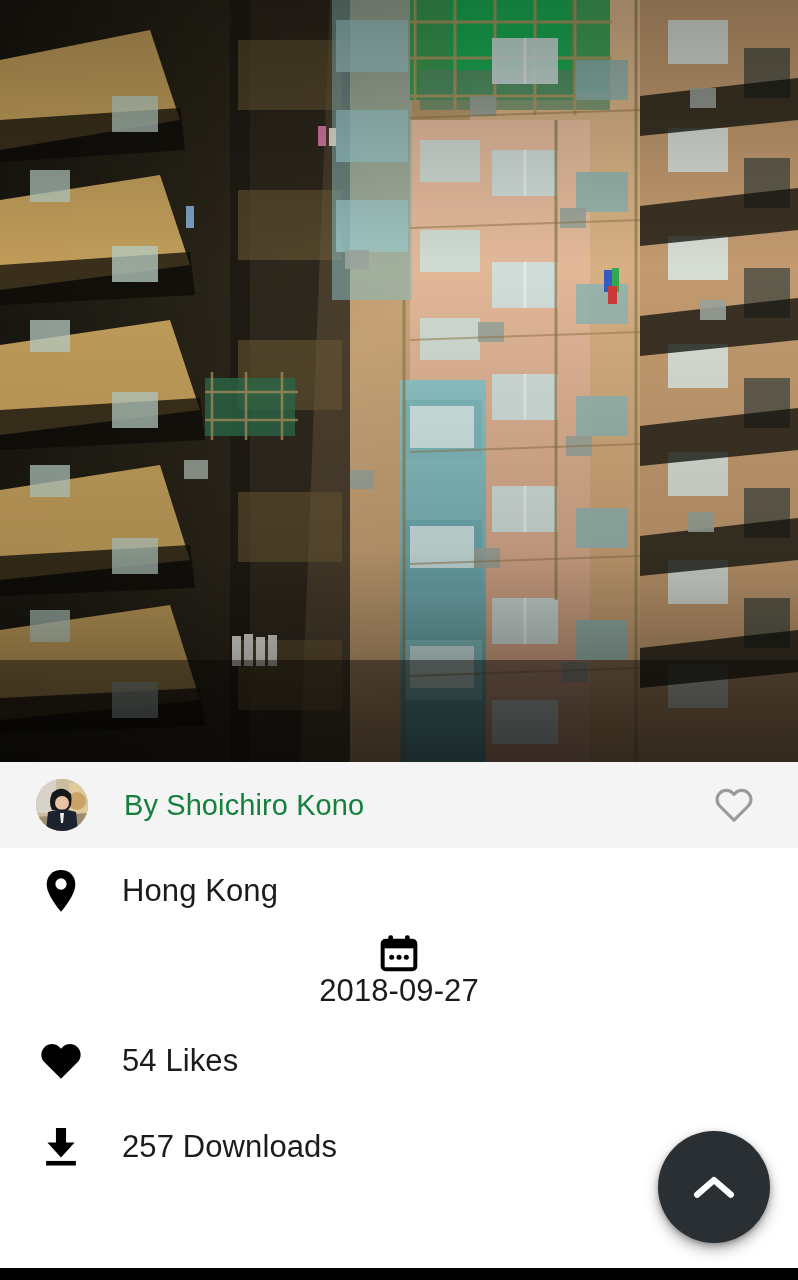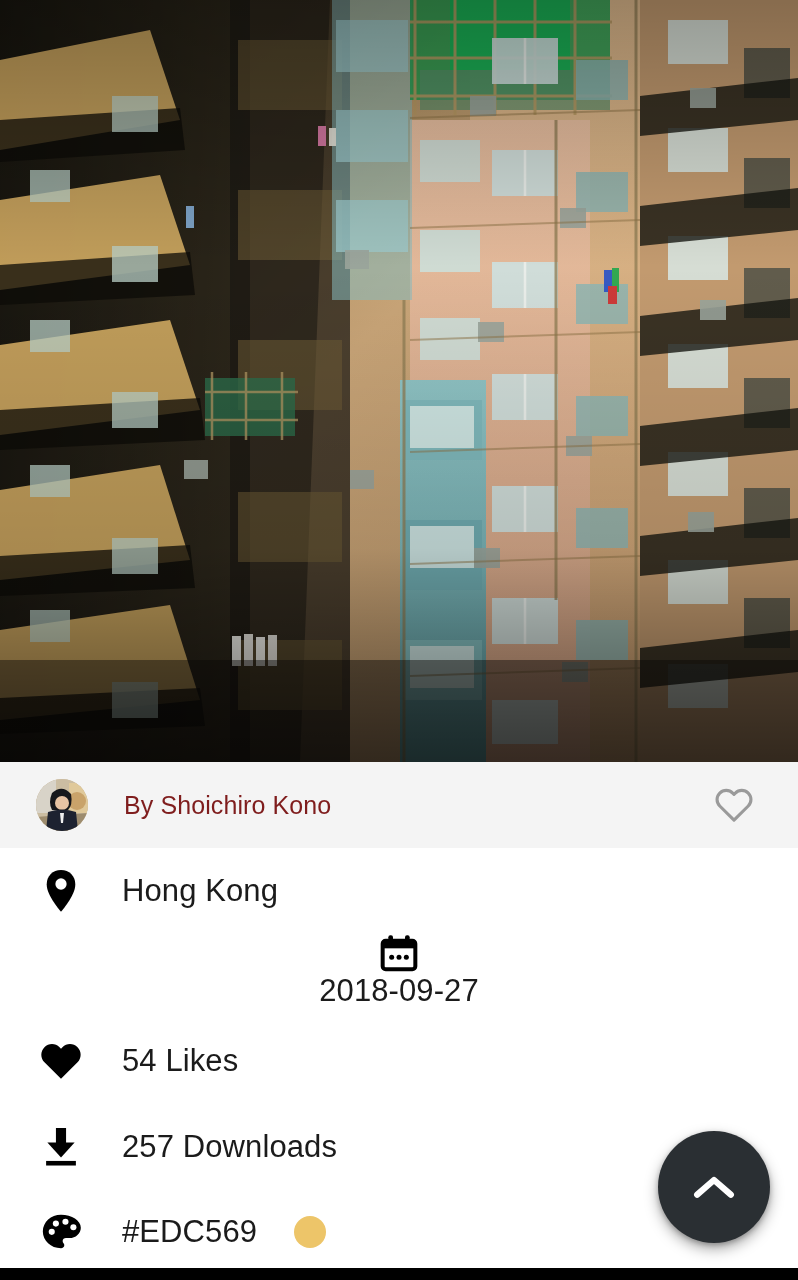--- a/index.html
+++ b/index.html
@@ -26,21 +26,21 @@
     display:flex; align-items:center;
   }
   .avatar {
     width:52px; height:52px; border-radius:50%;
     margin-left:36px; overflow:hidden; flex:0 0 auto;
     background:#cbb89a; position:relative;
   }
   .avatar svg { display:block; width:52px; height:52px; }
   .author-name {
     margin-left:36px;
-    font-size:25px; color:#7f1d1d; letter-spacing:.1px;
+    font-size:29px; color:#15803d; letter-spacing:.1px;
     white-space:nowrap;
   }
   .like-btn {
     margin-left:auto; margin-right:36px;
     width:56px; height:56px;
     display:flex; align-items:center; justify-content:center;
     cursor:pointer;
   }
   .like-btn svg { display:block; }
 
@@ -386,33 +386,20 @@
       <div class="row-icon">
         <svg width="38" height="42" viewBox="0 0 24 26" aria-hidden="true">
           <rect x="8.8" y="1" width="6.4" height="10.4" fill="#000"></rect>
           <polygon points="3.4,10.2 20.6,10.2 12,19.6" fill="#000"></polygon>
           <rect x="2.6" y="21.8" width="18.8" height="2.9" fill="#000"></rect>
         </svg>
       </div>
       <div class="row-text">257 Downloads</div>
     </div>
 
-    <div class="info-row" style="top:341px;">
-      <div class="row-icon">
-        <svg width="40" height="38" viewBox="0 0 24 23" aria-hidden="true">
-          <path d="M12 1.1 C5.9 1.1 1 5.6 1 11.2 C1 16.8 5.9 21.3 12 21.3 C13.1 21.3 14 20.5 14 19.5 C14 19 13.8 18.6 13.5 18.3 C13.2 18 13 17.5 13 17 C13 16 13.9 15.2 15 15.2 L17.1 15.2 C20.9 15.2 24 12.4 24 8.9 C24 4.6 18.6 1.1 12 1.1 Z" fill="#000"></path>
-          <circle cx="6.4" cy="11.4" r="1.85" fill="#fff"></circle>
-          <circle cx="8.9" cy="6.4" r="1.85" fill="#fff"></circle>
-          <circle cx="14.7" cy="5.3" r="1.85" fill="#fff"></circle>
-          <circle cx="19.5" cy="8.6" r="1.85" fill="#fff"></circle>
-        </svg>
-      </div>
-      <div class="row-text">#EDC569</div>
-      <div class="color-swatch" style="background:#EDC569;"></div>
-    </div>
   </div>
 
   <button class="fab" aria-label="Scroll to top" style="background: rgb(42, 47, 51);">
     <svg width="42" height="26" viewBox="0 0 24 14" aria-hidden="true">
       <path d="M2.4 11.4 L12 3 L21.6 11.4" fill="none" stroke="#ffffff" stroke-width="3.6" stroke-linecap="round" stroke-linejoin="round"></path>
     </svg>
   </button>
 
   <div class="nav-bar"></div>
 

